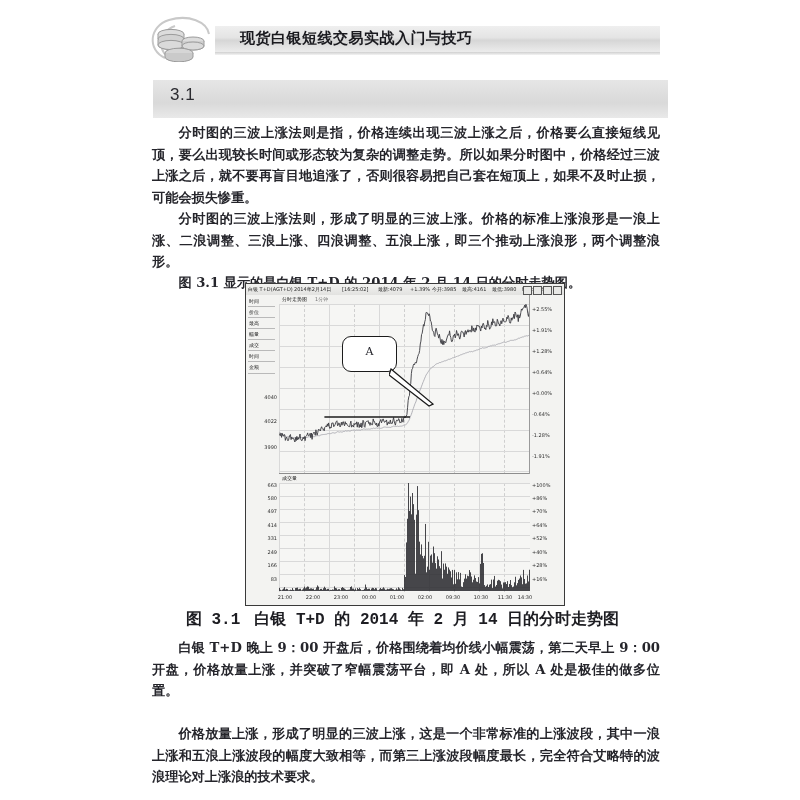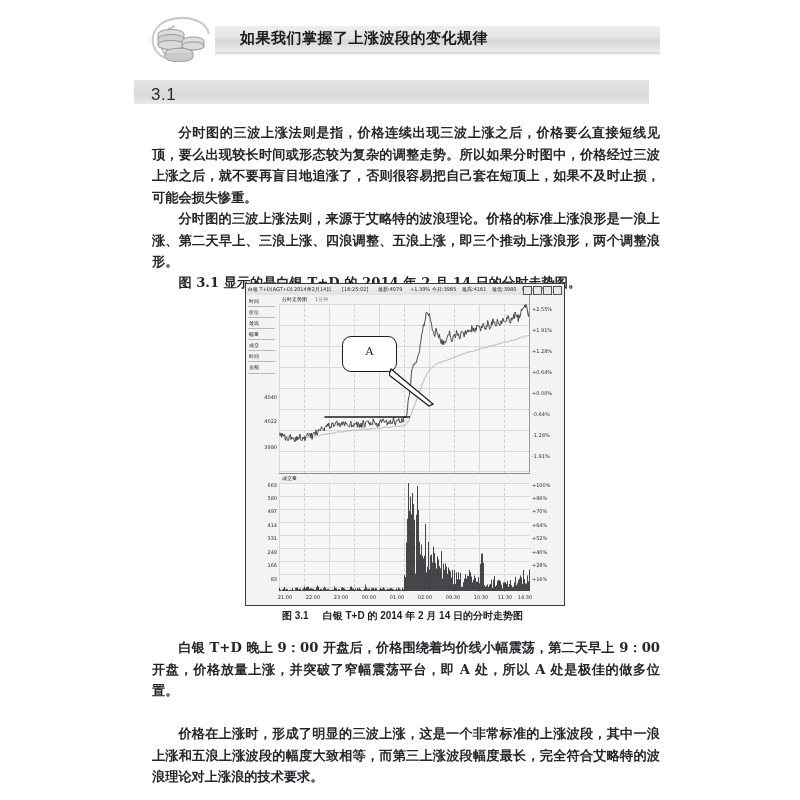--- a/index.html
+++ b/index.html
@@ -30,21 +30,21 @@
     font-family:"DejaVu Serif","Liberation Serif",serif;
     font-weight:bold;font-size:15px;letter-spacing:.5px;color:#1a1a1f;
     white-space:nowrap;
   }
   .coins-logo{
     position:absolute;left:0px;top:0px;width:86px;height:48px;
   }
 
   
   .sec{
-    position:absolute;left:134px;top:80px;width:515px;height:24px;
+    position:absolute;left:153px;top:80px;width:515px;height:38px;
     background:linear-gradient(180deg,#e6e6e6,#d9d9d9 60%,#e9e9e9);
   }
   .sec-num{
     position:absolute;left:17px;top:5px;
     font-family:"Liberation Sans","DejaVu Sans",sans-serif;
     font-size:17px;color:#2b2b30;letter-spacing:.5px;
   }
   .sec-title{
     position:absolute;left:68px;top:4px;
     font-family:"Liberation Sans","DejaVu Sans",sans-serif;
@@ -70,22 +70,22 @@
 
   
   .figure{
     position:absolute;left:245px;top:283px;width:320px;height:323px;
     border:1px solid #3a3a3a;background:#f4f4f2;
     box-sizing:border-box;
     font-family:"DejaVu Sans","Liberation Sans",sans-serif;
   }
   .fig-caption{
     position:absolute;left:145px;top:609px;width:515px;text-align:center;
-    font-family:Liberation Sans, sans-serif;
-    font-size:10px;font-weight:bold;color:#1d1d22;
+    font-family:Liberation Mono, monospace;
+    font-size:16px;font-weight:bold;color:#1d1d22;
   }
   .fig-caption .gap{display:inline-block;width:14px;}
 
   
   .fig-titlebar{
     position:absolute;left:0;top:0;right:0;height:11px;
     background:linear-gradient(180deg,#f2f2f0,#e2e2e0);
     border-bottom:1px solid #8d8d8d;
     overflow:hidden;
   }
@@ -187,29 +187,29 @@
           <path d="M13 26 v5 a13 4.6 0 0 0 26 0 v-5" fill="#cfcfcf"></path>
           <ellipse cx="26" cy="31" rx="13" ry="4.6" fill="#dadada"></ellipse>
           <ellipse cx="48" cy="27" rx="11" ry="4"></ellipse>
           <path d="M37 27 v5 a11 4 0 0 0 22 0 v-5" fill="#d0d0d0"></path>
           <ellipse cx="48" cy="32" rx="11" ry="4" fill="#dadada"></ellipse>
           <ellipse cx="34" cy="39" rx="14" ry="4.8" fill="#d6d6d6"></ellipse>
           <path d="M20 39 v4 a14 4.8 0 0 0 28 0 v-4" fill="#cacaca"></path>
         </g>
       </svg>
     </div>
-    <div class="header-title">如果我们掌握了上涨波段的变化规律</div>
+    <div class="header-title">现货白银短线交易实战入门与技巧</div>
   </div>
 
   <div class="sec">
     <div class="sec-num">3.1</div>
   </div>
 
   <div class="para p1">分时图的三波上涨法则是指，价格连续出现三波上涨之后，价格要么直接短线见顶，要么出现较长时间或形态较为复杂的调整走势。所以如果分时图中，价格经过三波上涨之后，就不要再盲目地追涨了，否则很容易把自己套在短顶上，如果不及时止损，可能会损失惨重。</div>
-  <div class="para p2">分时图的三波上涨法则，来源于艾略特的波浪理论。价格的标准上涨浪形是一浪上涨、第二天早上、三浪上涨、四浪调整、五浪上涨，即三个推动上涨浪形，两个调整浪形。</div>
+  <div class="para p2">分时图的三波上涨法则，形成了明显的三波上涨。价格的标准上涨浪形是一浪上涨、二浪调整、三浪上涨、四浪调整、五浪上涨，即三个推动上涨浪形，两个调整浪形。</div>
   <div class="para p3">图 3.1 显示的是白银 T+D 的 2014 年 2 月 14 日的分时走势图。</div>
 
   <div class="figure">
 
     <div class="fig-titlebar">
       <span class="tb-text" style="left:2px">白银 T+D(AGT+D)</span>
       <span class="tb-text" style="left:48px">2014年2月14日</span>
       <span class="tb-text" style="left:96px">[16:25:02]</span>
       <span class="tb-text" style="left:132px">最新:4079</span>
       <span class="tb-text" style="left:164px">+1.39%</span>
@@ -610,15 +610,15 @@
       <div class="ttick" style="left:226px">11:30</div>
       <div class="ttick" style="left:246px">14:30</div>
     </div>
   </div>
 
   <div class="fig-caption">
     <span>图 3.1</span><span class="gap"></span><span>白银 T+D 的 2014 年 2 月 14 日的分时走势图</span>
   </div>
 
   <div class="para p4">白银 T+D 晚上 9：00 开盘后，价格围绕着均价线小幅震荡，第二天早上 9：00 开盘，价格放量上涨，并突破了窄幅震荡平台，即 A 处，所以 A 处是极佳的做多位置。</div>
-  <div class="para p6">价格在上涨时，形成了明显的三波上涨，这是一个非常标准的上涨波段，其中一浪上涨和五浪上涨波段的幅度大致相等，而第三上涨波段幅度最长，完全符合艾略特的波浪理论对上涨浪的技术要求。</div>
+  <div class="para p6">价格放量上涨，形成了明显的三波上涨，这是一个非常标准的上涨波段，其中一浪上涨和五浪上涨波段的幅度大致相等，而第三上涨波段幅度最长，完全符合艾略特的波浪理论对上涨浪的技术要求。</div>
 
 </div>
 
 </body></html>

